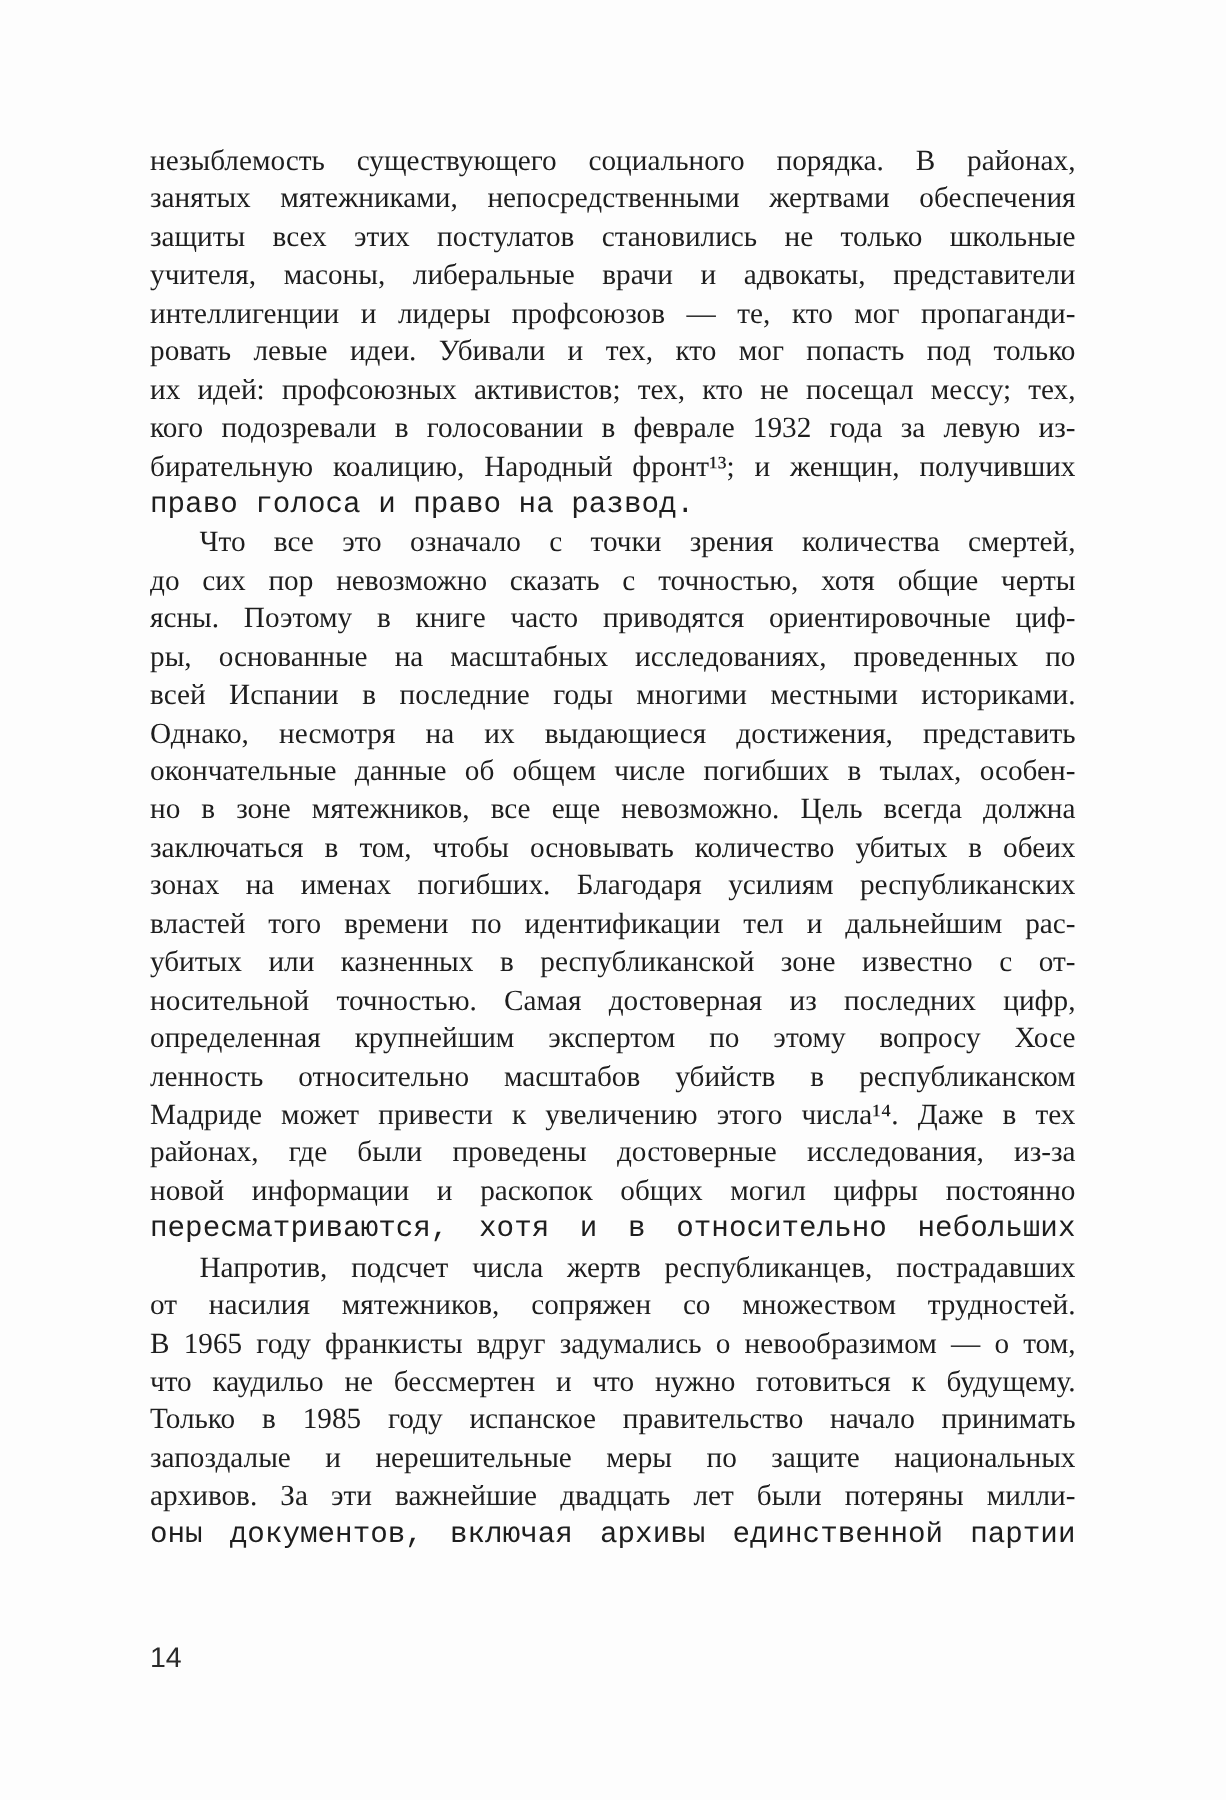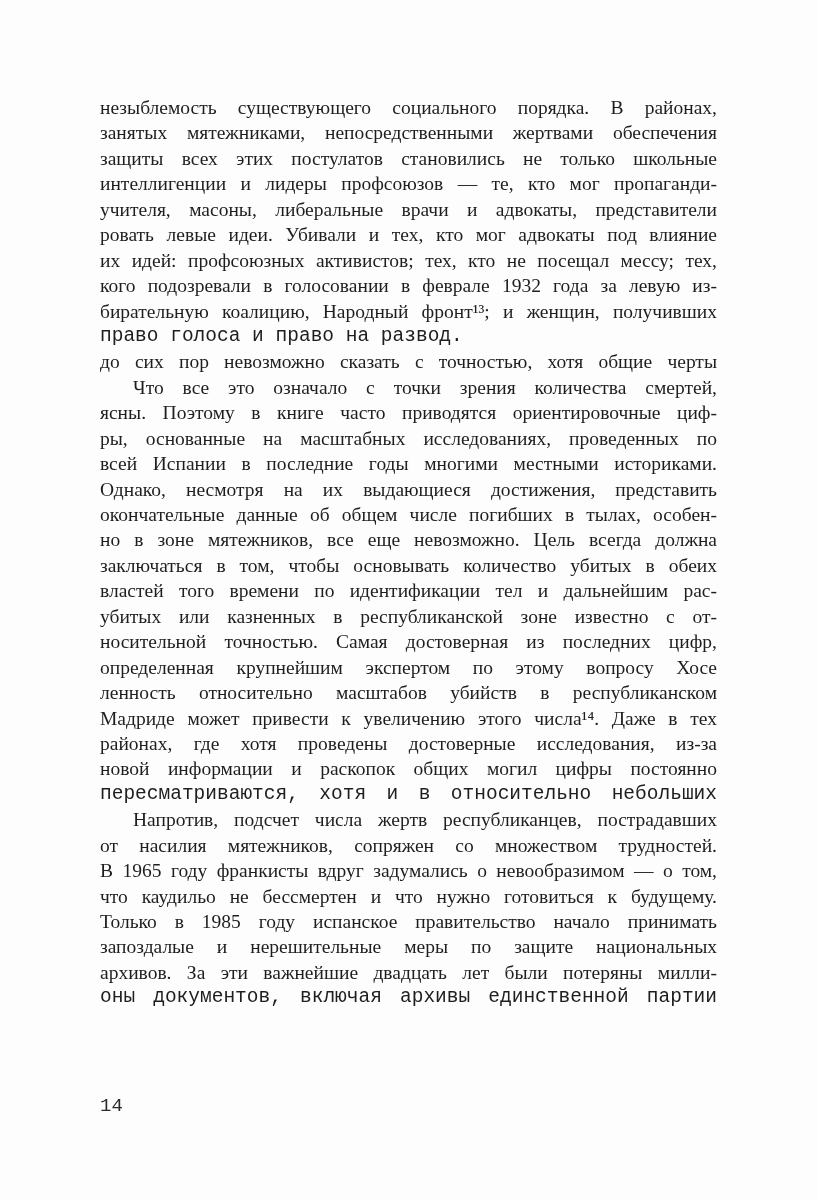--- a/index.html
+++ b/index.html
@@ -27,59 +27,60 @@
     overflow: hidden;
     text-align: justify;
     text-align-last: justify;
     white-space: normal;
   }
   .line.last { text-align-last: left; font-family: Liberation Mono, monospace; }
   .line.indent { text-indent: 33px; }
   .page-number {
     position: absolute;
     left: 100px; top: 1095px;
-    font-family: Liberation Mono, monospace;
+    font-family: Liberation Sans, sans-serif;
     font-size: 19px;
     color: #2a2a2a;
   }
 </style>
 </head>
 <body style="background: rgb(253, 253, 253);">
 
 <div class="page">
   <div class="text-block" style="color: rgb(30, 30, 30);">
       <div class="paragraph">
         <div class="line">незыблемость существующего социального порядка. В районах,</div>
         <div class="line">занятых мятежниками, непосредственными жертвами обеспечения</div>
         <div class="line">защиты всех этих постулатов становились не только школьные</div>
+        <div class="line">учителя, масоны, либеральные врачи и адвокаты, представители</div>
         <div class="line">интеллигенции и лидеры профсоюзов — те, кто мог пропаганди-</div>
-        <div class="line">учителя, масоны, либеральные врачи и адвокаты, представители</div>
-        <div class="line">ровать левые идеи. Убивали и тех, кто мог адвокаты под влияние</div>
+        <div class="line">ровать левые идеи. Убивали и тех, кто мог попасть под только</div>
         <div class="line">их идей: профсоюзных активистов; тех, кто не посещал мессу; тех,</div>
         <div class="line">кого подозревали в голосовании в феврале 1932 года за левую из-</div>
         <div class="line">бирательную коалицию, Народный фронт¹³; и женщин, получивших</div>
         <div class="line last">право голоса и право на развод.</div>
       </div>
       <div class="paragraph">
+        <div class="line indent">Что все это означало с точки зрения количества смертей,</div>
         <div class="line">до сих пор невозможно сказать с точностью, хотя общие черты</div>
-        <div class="line indent">Что все это означало с точки зрения количества смертей,</div>
         <div class="line">ясны. Поэтому в книге часто приводятся ориентировочные циф-</div>
         <div class="line">ры, основанные на масштабных исследованиях, проведенных по</div>
         <div class="line">всей Испании в последние годы многими местными историками.</div>
         <div class="line">Однако, несмотря на их выдающиеся достижения, представить</div>
         <div class="line">окончательные данные об общем числе погибших в тылах, особен-</div>
         <div class="line">но в зоне мятежников, все еще невозможно. Цель всегда должна</div>
         <div class="line">заключаться в том, чтобы основывать количество убитых в обеих</div>
+        <div class="line">зонах на именах погибших. Благодаря усилиям республиканских</div>
         <div class="line">властей того времени по идентификации тел и дальнейшим рас-</div>
         <div class="line">убитых или казненных в республиканской зоне известно с от-</div>
         <div class="line">носительной точностью. Самая достоверная из последних цифр,</div>
         <div class="line">определенная крупнейшим экспертом по этому вопросу Хосе</div>
         <div class="line">ленность относительно масштабов убийств в республиканском</div>
         <div class="line">Мадриде может привести к увеличению этого числа¹⁴. Даже в тех</div>
-        <div class="line">районах, где хотя проведены достоверные исследования, из-за</div>
+        <div class="line">районах, где были проведены достоверные исследования, из-за</div>
         <div class="line">новой информации и раскопок общих могил цифры постоянно</div>
         <div class="line last">пересматриваются, хотя и в относительно небольших пределах¹⁵.</div>
       </div>
       <div class="paragraph">
         <div class="line indent">Напротив, подсчет числа жертв республиканцев, пострадавших</div>
         <div class="line">от насилия мятежников, сопряжен со множеством трудностей.</div>
         <div class="line">В 1965 году франкисты вдруг задумались о невообразимом — о том,</div>
         <div class="line">что каудильо не бессмертен и что нужно готовиться к будущему.</div>
         <div class="line">Только в 1985 году испанское правительство начало принимать</div>
         <div class="line">запоздалые и нерешительные меры по защите национальных</div>

